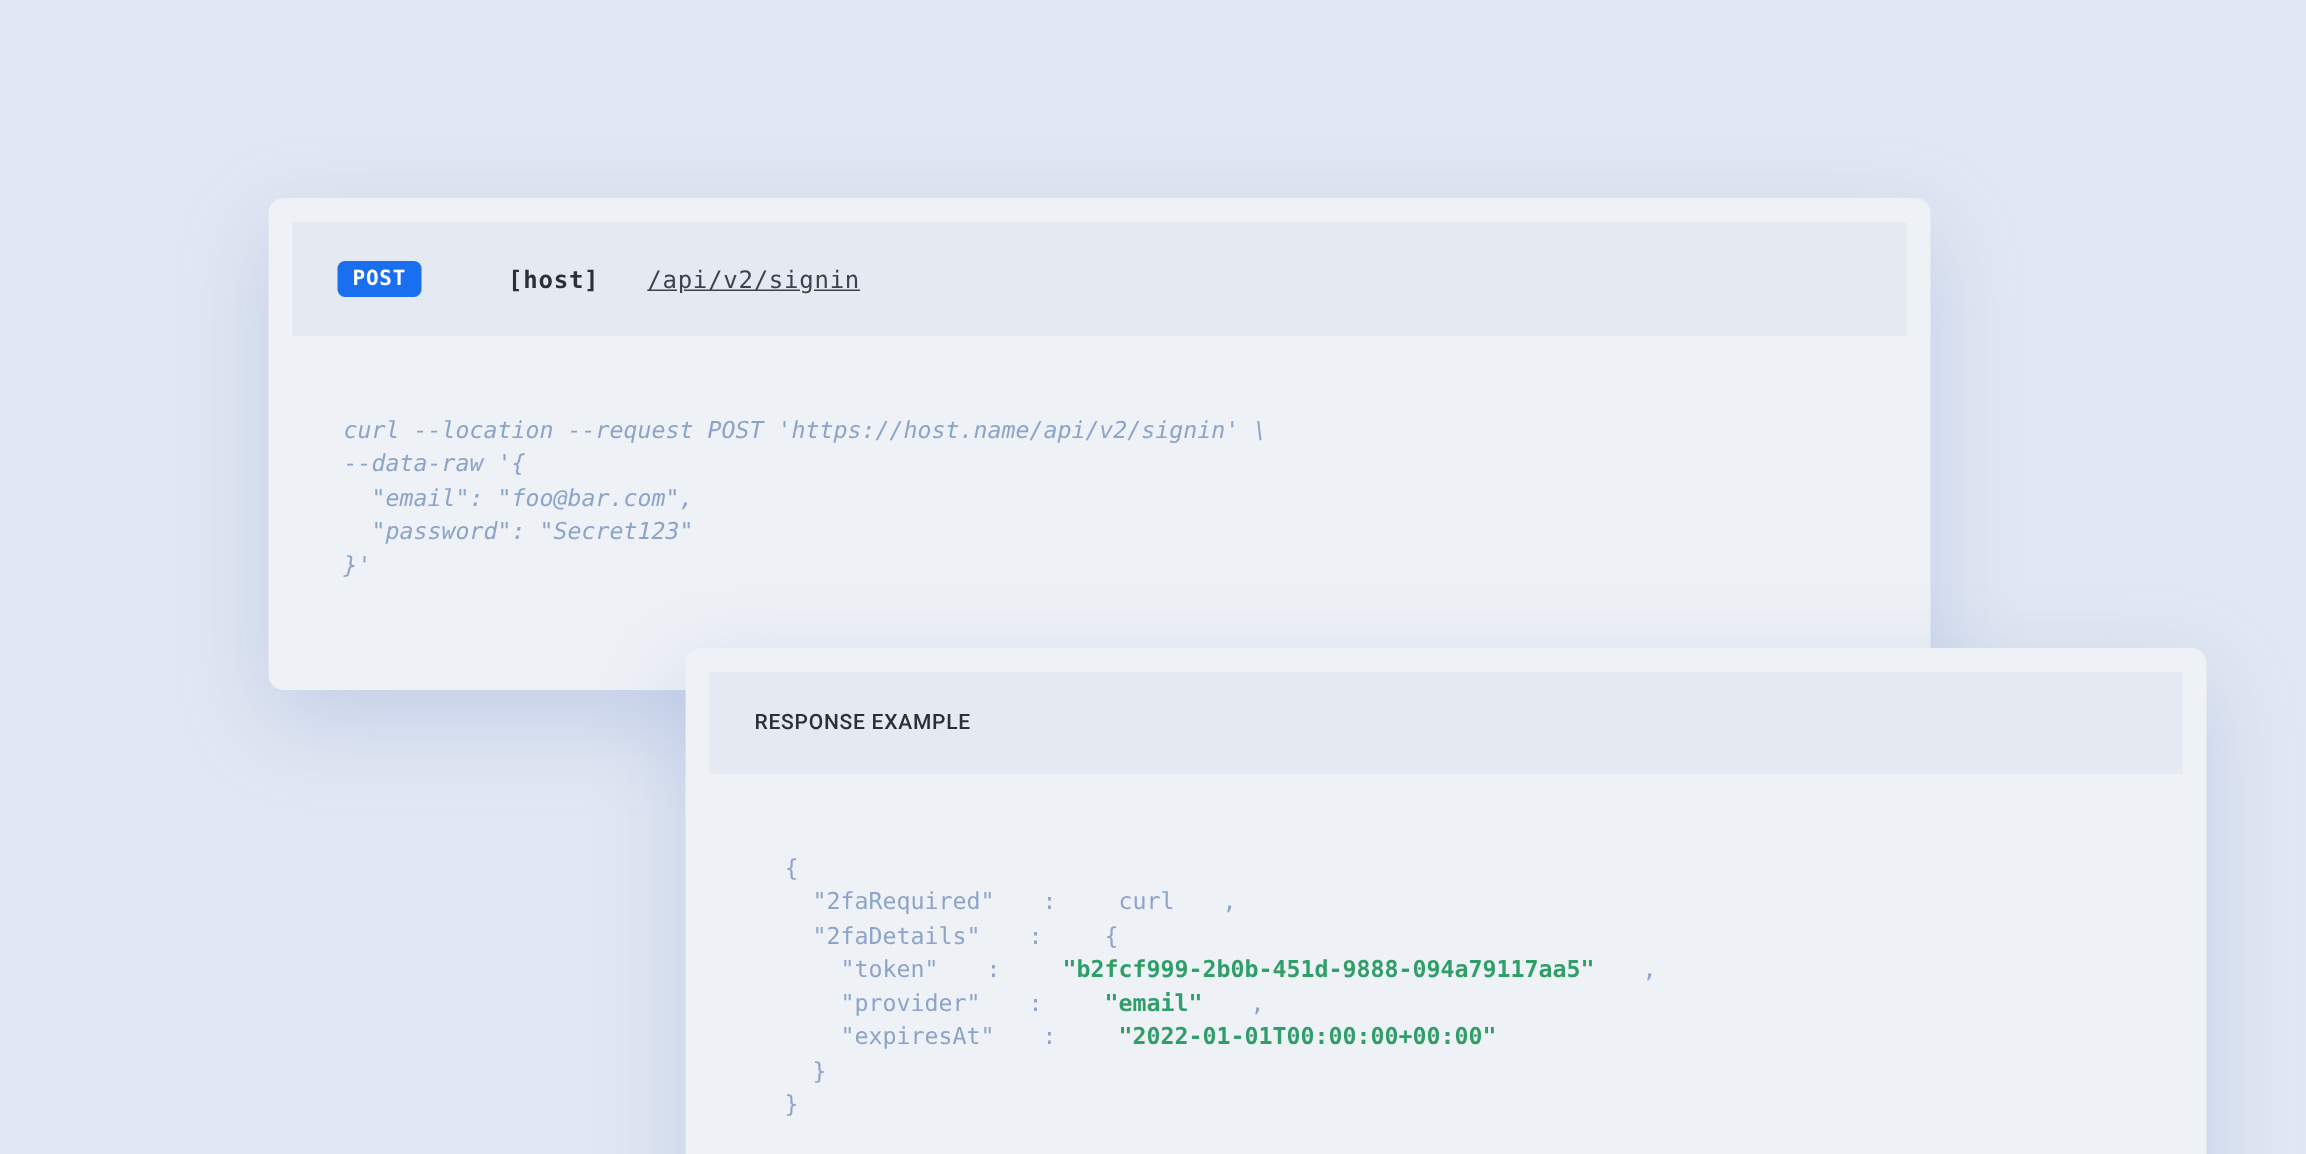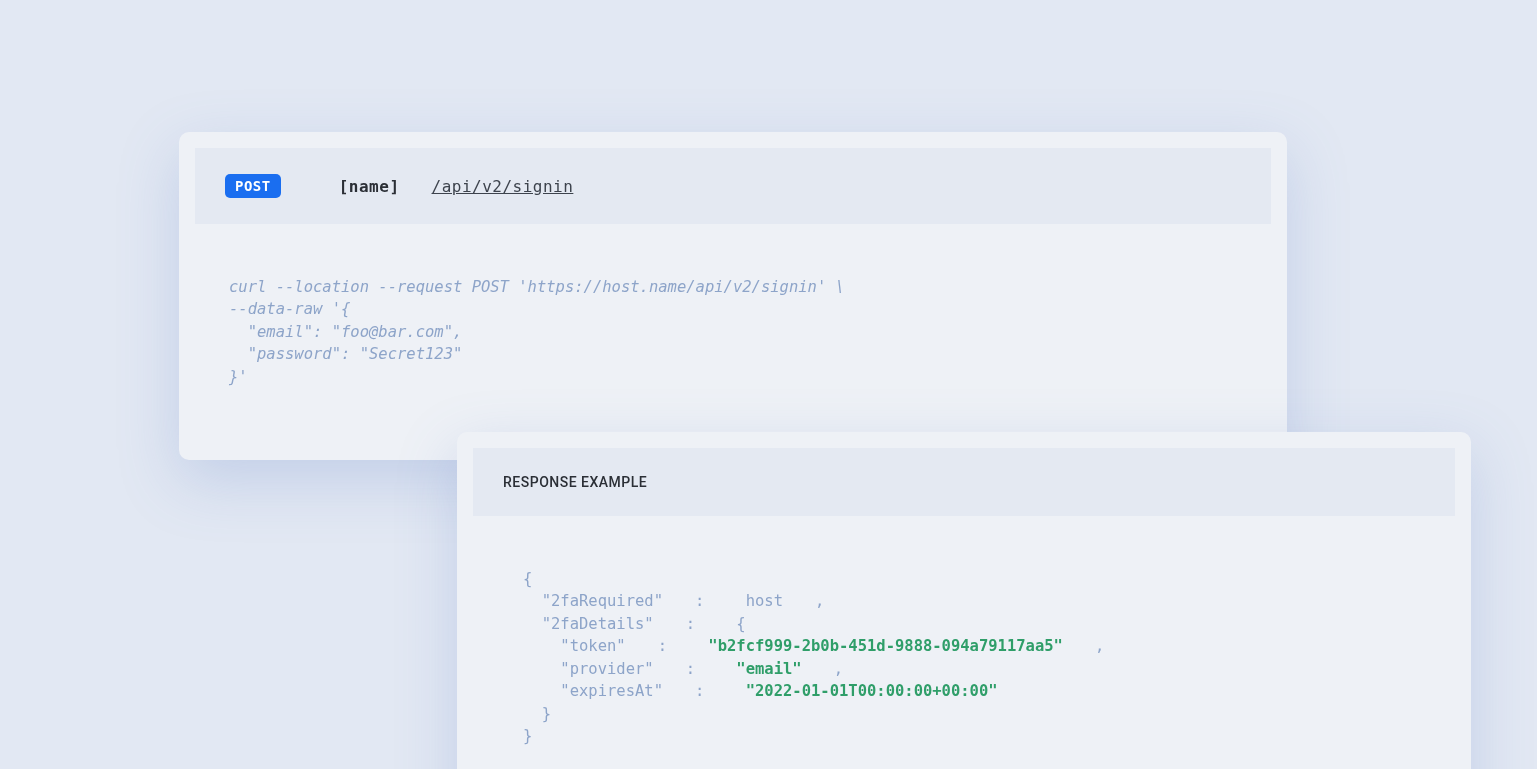--- a/index.html
+++ b/index.html
@@ -83,39 +83,39 @@
     width: 1014px;
   }
 </style>
 </head>
 <body>
 
 <div class="card request-card">
   <div class="card-header">
     <span class="method-badge">POST</span>
     <span class="endpoint-path">
-      <span class="host">[name]</span><span class="path">/api/v2/signin</span>
+      <span class="host">[host]</span><span class="path">/api/v2/signin</span>
     </span>
   </div>
   <div class="card-body">
     <pre class="request-code" id="request-pre">curl --location --request POST 'https://host.name/api/v2/signin' \
 --data-raw '{
   "email": "foo@bar.com",
   "password": "Secret123"
 }'</pre>
   </div>
 </div>
 
 <div class="card response-card">
   <div class="card-header">
     <span class="response-title">RESPONSE EXAMPLE</span>
   </div>
   <div class="card-body">
     <pre id="response-pre"><span class="json-punc">{
-</span>  <span class="json-key">"2faRequired"</span><span class="json-punc">: </span><span class="json-bool">host</span><span class="json-punc">,
+</span>  <span class="json-key">"2faRequired"</span><span class="json-punc">: </span><span class="json-bool">curl</span><span class="json-punc">,
 </span>  <span class="json-key">"2faDetails"</span><span class="json-punc">: </span><span class="json-punc">{</span><span class="json-punc">
 </span>    <span class="json-key">"token"</span><span class="json-punc">: </span><span class="json-str">"b2fcf999-2b0b-451d-9888-094a79117aa5"</span><span class="json-punc">,
 </span>    <span class="json-key">"provider"</span><span class="json-punc">: </span><span class="json-str">"email"</span><span class="json-punc">,
 </span>    <span class="json-key">"expiresAt"</span><span class="json-punc">: </span><span class="json-str">"2022-01-01T00:00:00+00:00"</span><span class="json-punc">
 </span><span class="json-punc">  }
 </span><span class="json-punc">}</span></pre>
   </div>
 </div>
 
 </body></html>

